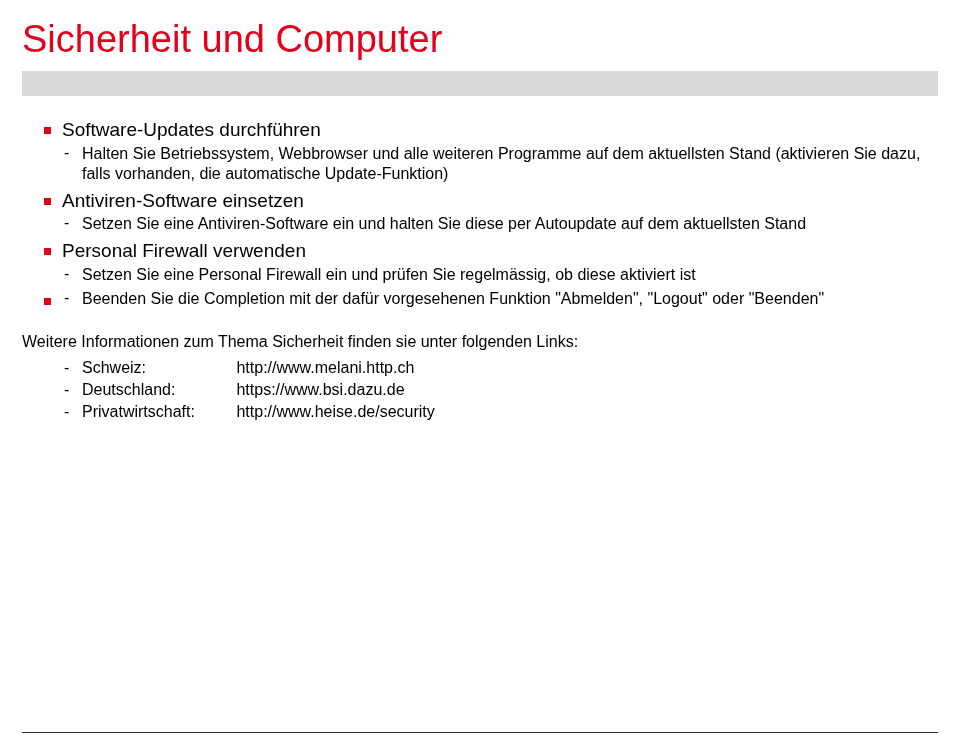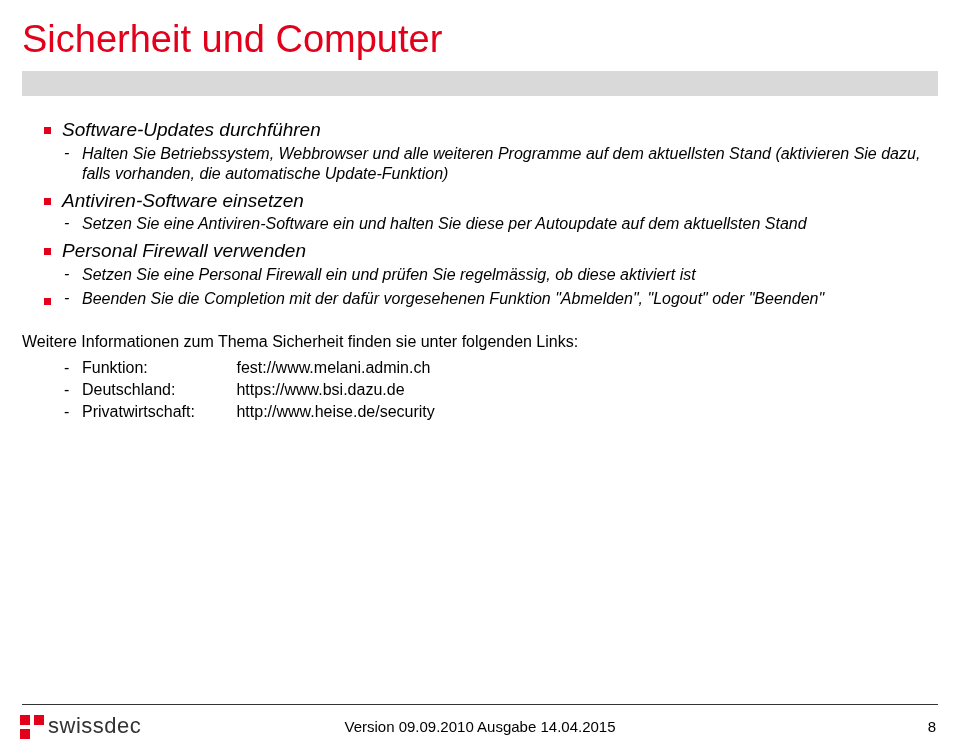--- a/index.html
+++ b/index.html
@@ -21,21 +21,20 @@
     background: #d9d9d9;
     height: 25px;
     margin: 0 0 6px 22px;
     width: 916px;
   }
   .content {
     padding: 16px 22px 0 22px;
   }
   ul.main-list {
     list-style: none;
-    font-style: italic;
   }
   ul.main-list > li {
     position: relative;
     padding-left: 40px;
     margin-bottom: 4px;
   }
   .bullet-sq {
     position: absolute;
     left: 22px;
     top: 9px;
@@ -180,42 +179,30 @@
       </ul>
     </li>
 
 
   </ul>
 
   <div class="more-info">Weitere Informationen zum Thema Sicherheit finden sie unter folgenden Links:</div>
 
   <div class="link-row">
     <span class="dash2">-</span>
-    <span class="link-label">Funktion:</span>
-    <span>fest://www.melani.admin.ch</span>
+    <span class="link-label">Schweiz:</span>
+    <span>http://www.melani.http.ch</span>
   </div>
   <div class="link-row">
     <span class="dash2">-</span>
     <span class="link-label">Deutschland:</span>
     <span>https://www.bsi.dazu.de</span>
   </div>
   <div class="link-row">
     <span class="dash2">-</span>
     <span class="link-label">Privatwirtschaft:</span>
     <span>http://www.heise.de/security</span>
   </div>
 </div>
 
 <div class="footer">
   <div class="footer-line"></div>
-  <div class="footer-row">
-    <div class="logo">
-      <div class="logo-mark">
-        <div class="sq1"></div>
-          <div class="sq2"></div>
-          <div class="sq3"></div>
-      </div>
-      <span class="logo-text">swissdec</span>
-    </div>
-    <div class="version">Version 09.09.2010 Ausgabe 14.04.2015</div>
-    <div class="page-num">8</div>
-  </div>
 </div>
 
 </body></html>

